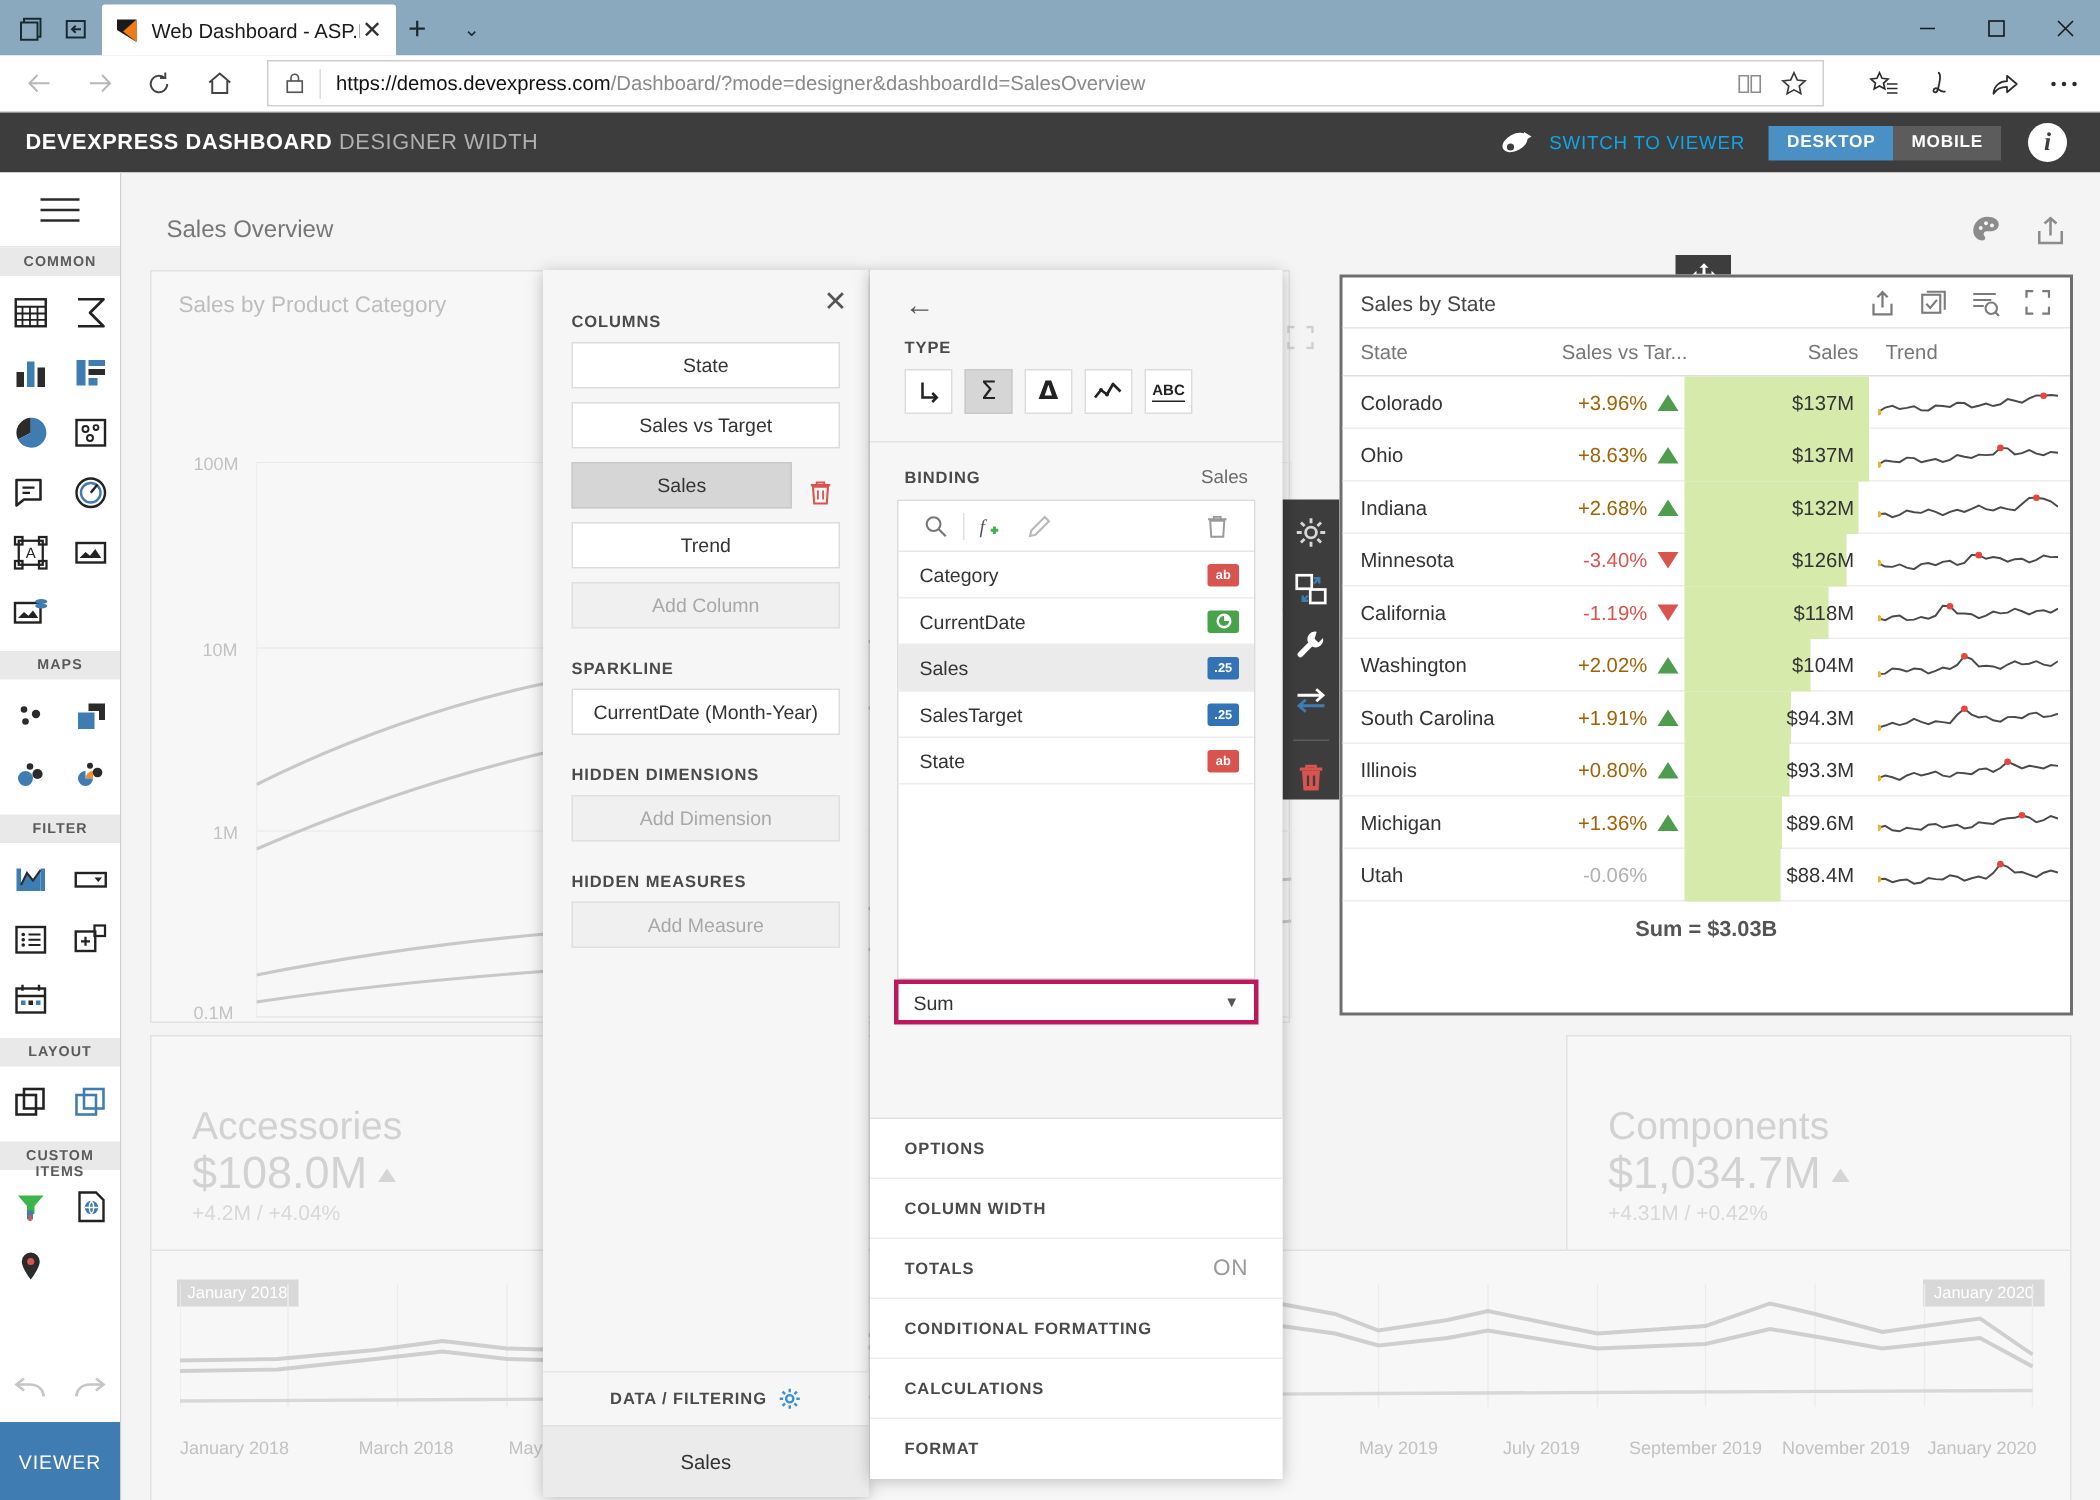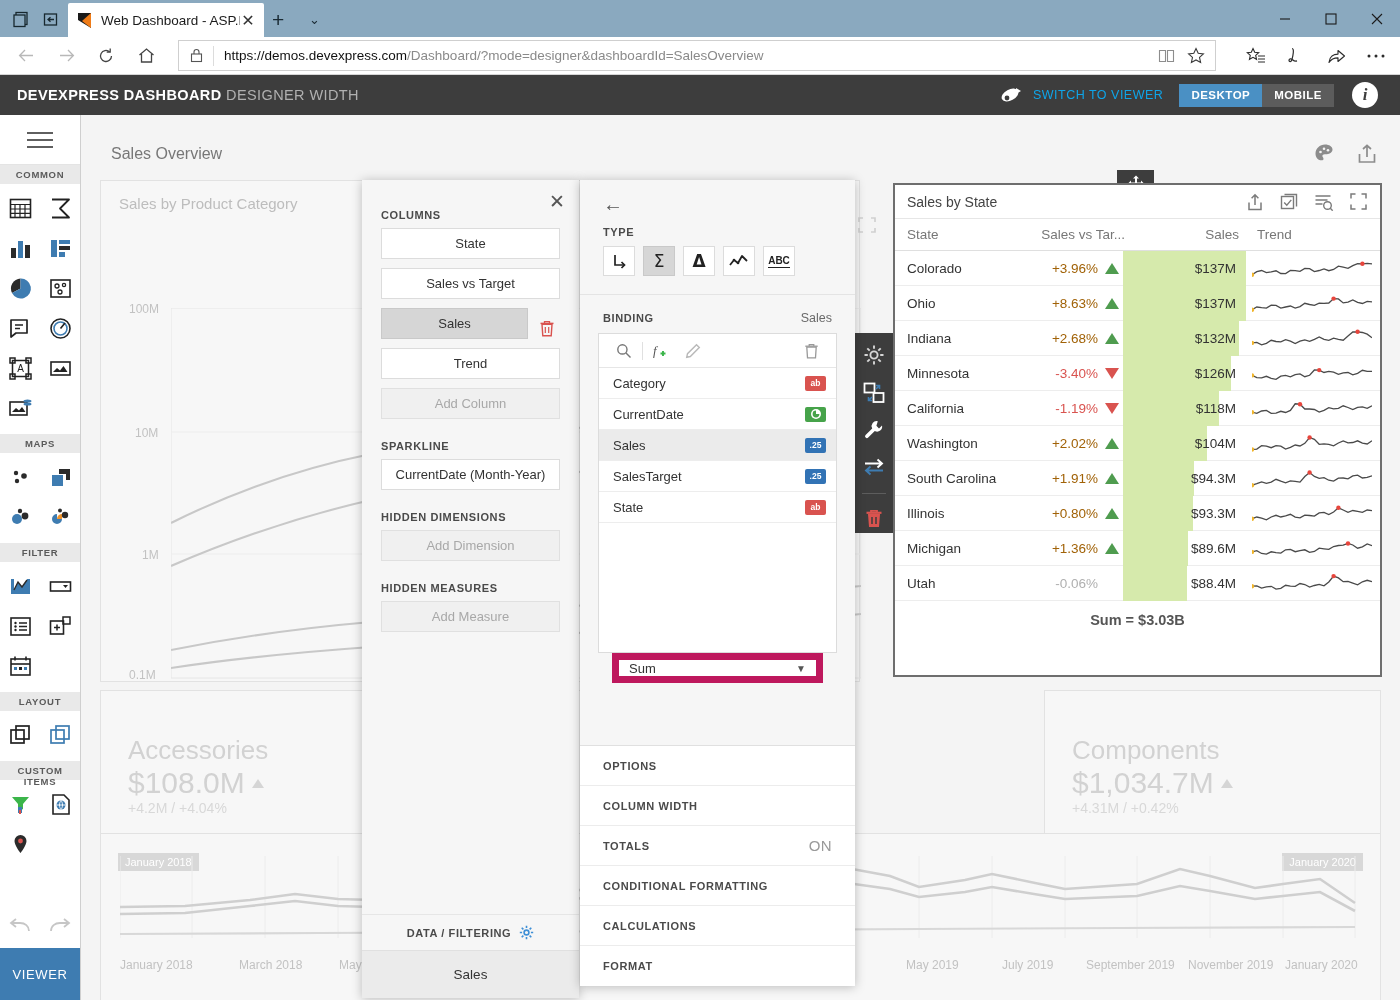--- a/index.html
+++ b/index.html
@@ -195,21 +195,21 @@
     padding:0 10px 0 14px; border-bottom:1px solid #ededed; font-size:13px; color:#333;
   }
   .bind-item.sel { background:#ebebeb; }
   .badge { width:21px; height:15px; border-radius:2px; color:#fff;
     font-size:8.5px; font-weight:bold; display:flex; align-items:center; justify-content:center; }
   .badge.ab { background:#d9534f; }
   .badge.date { background:#46a34a; }
   .badge.num { background:#3273b5; }
   .summary-lbl { font-size:11px; font-weight:bold; letter-spacing:.6px; color:#4a4a4a; padding:18px 0 8px 23px; }
   .select-box {
-    margin:0 32px; height:30px; background:#fff; border:7px solid #be185d;
+    margin:0 16px; height:30px; background:#fff; border:3px solid #be185d;
     display:flex; align-items:center; padding:0 10px; font-size:13px; color:#333;
   }
   .select-box .caret { margin-left:auto; color:#555; font-size:10px; }
   .accordion { position:absolute; left:0; bottom:0; width:100%; background:#fff; border-top:1px solid #e0e0e0;}
   .acc-row {
     height:40px; display:flex; align-items:center; justify-content:space-between;
     padding:0 23px; border-bottom:1px solid #ececec;
     font-size:11px; font-weight:bold; letter-spacing:.6px; color:#4a4a4a;
   }
   .acc-row .val { font-weight:normal; letter-spacing:.4px; color:#9a9a9a; font-size:15px; }

